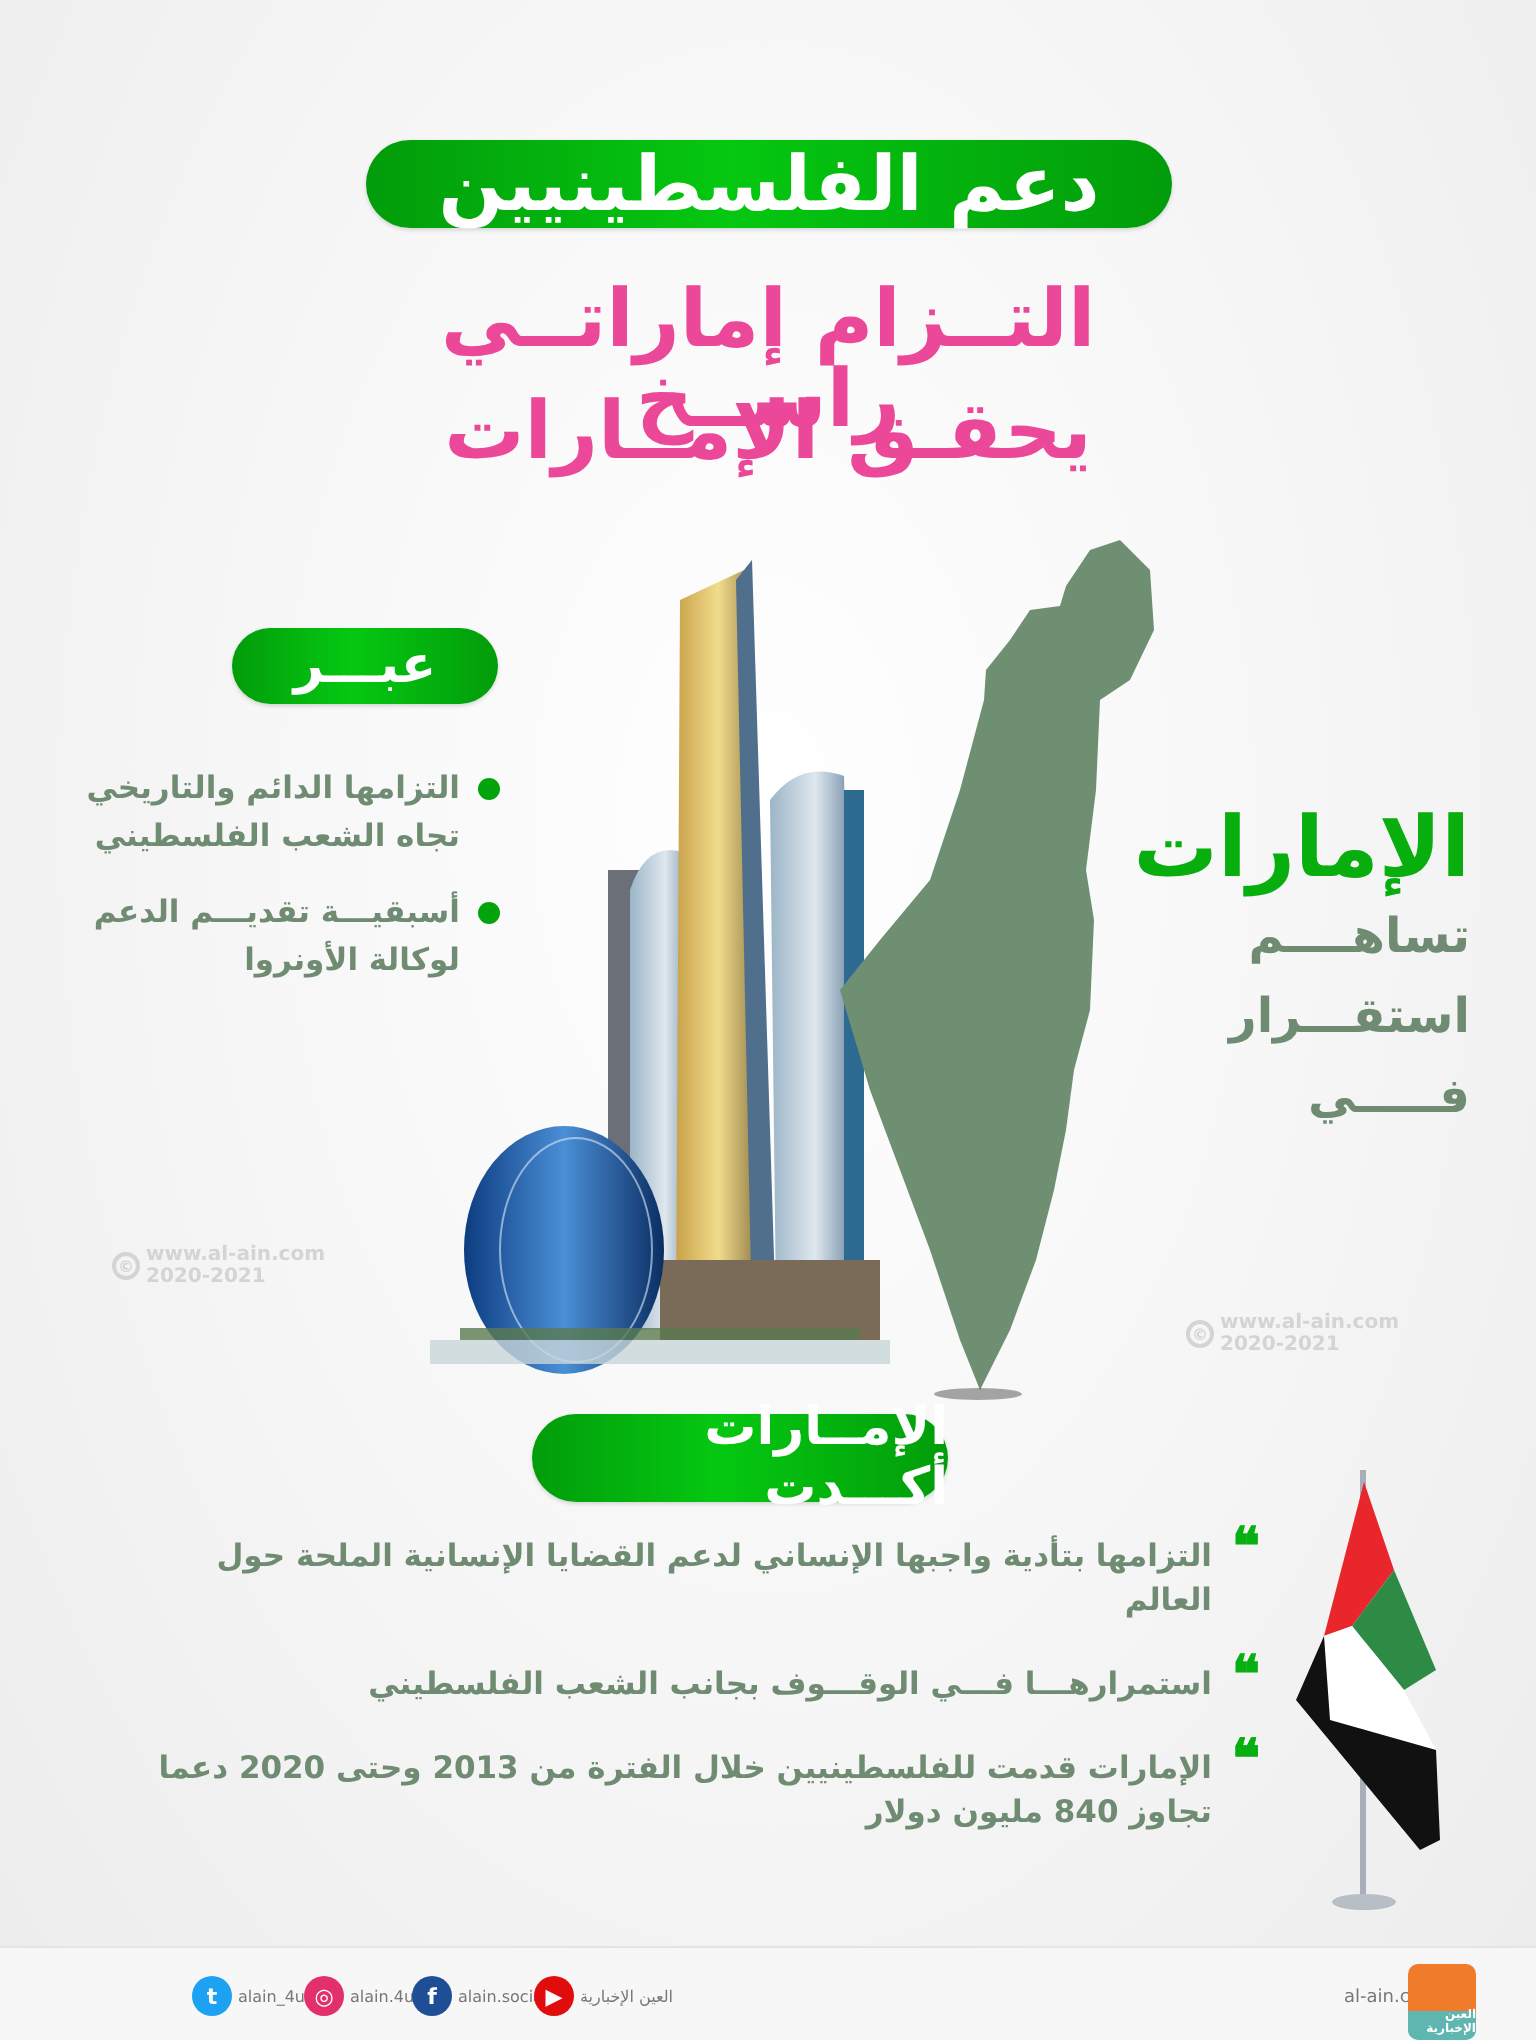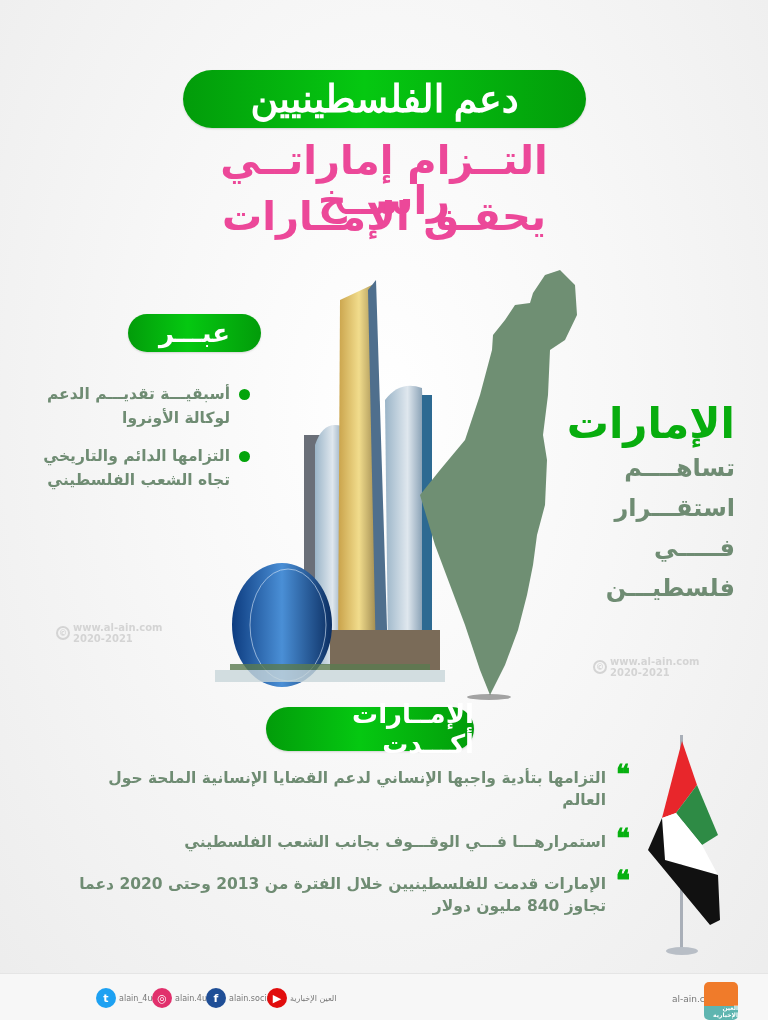--- a/index.html
+++ b/index.html
@@ -14,29 +14,29 @@
 
   .pill {
     position: absolute;
     border-radius: 30px;
     background: linear-gradient(90deg, #029c0a 0%, #05c811 45%, #029c0a 100%);
     color: #fff;
     font-weight: bold;
     display: flex; align-items: center; justify-content: center;
     box-shadow: 0 1px 2px rgba(0,0,0,0.15);
   }
-  .title-pill { left: 183px; top: 70px; width: 403px; height: 58px; font-size: 38px; font-family: Liberation Serif, serif; }
+  .title-pill { left: 183px; top: 70px; width: 403px; height: 44px; font-size: 38px; }
   .sub-title {
     position: absolute; left: 150px; width: 468px; text-align: center;
     color: #ec4899; font-weight: bold; font-size: 40px; line-height: 1;
   }
   .sub1 { top: 140px; }
   .sub2 { top: 196px; }
 
-  .via-pill { left: 128px; top: 314px; width: 133px; height: 38px; font-size: 26px; }
+  .via-pill { left: 116px; top: 314px; width: 133px; height: 38px; font-size: 26px; }
 
   .bullets { position: absolute; left: 30px; top: 382px; width: 222px; }
   .bullet {
     position: relative; padding-right: 22px; margin-bottom: 14px;
     color: #6f8c73; font-weight: bold; font-size: 15.5px; line-height: 24px; text-align: right;
   }
   .bullet .dot {
     position: absolute; right: 2px; top: 7px; width: 11px; height: 11px;
     border-radius: 50%; background: #03a40b;
   }
@@ -96,25 +96,25 @@
 </div>
 <div class="sub-title sub1">التــزام إماراتــي راســخ</div>
 <div class="sub-title sub2">يحقـق الإمــارات</div>
 
 <div class="pill via-pill">
   <span>عبـــر</span>
 </div>
 <div class="bullets">
   <div class="bullet">
     <span class="dot"></span>
-    <span>أسبقيـــة تقديـــم الدعم لوكالة الأونروا</span>
+    <span>التزامها الدائم والتاريخي تجاه الشعب الفلسطيني</span>
   </div>
   <div class="bullet">
     <span class="dot"></span>
-    <span>التزامها الدائم والتاريخي تجاه الشعب الفلسطيني</span>
+    <span>أسبقيـــة تقديـــم الدعم لوكالة الأونروا</span>
   </div>
 </div>
 
 <svg class="abs" style="left:200px; top:280px;" width="250" height="410">
   <defs>
     <linearGradient id="glassA" x1="0" x2="1">
       <stop offset="0" stop-color="#9bb5c8"></stop>
         <stop offset="0.5" stop-color="#dfe7ee"></stop>
         <stop offset="1" stop-color="#5d7e99"></stop>
     </linearGradient>
@@ -145,21 +145,20 @@
 <svg class="abs" style="left:415px; top:265px;" width="170" height="435">
   <path d="M130 10 L145 5 L160 20 L162 50 L150 75 L135 85 L133 130 L128 170 L132 195 L130 240 L122 270 L118 300 L112 330 L103 365 L90 400 L75 430 L65 405 L50 360 L35 320 L20 280 L5 230 L25 205 L50 175 L65 130 L77 85 L78 70 L90 55 L100 40 L115 38 L118 28 Z" fill="#6f8f73"></path>
   <ellipse cx="74" cy="432" rx="22" ry="3" fill="#222" opacity="0.4"></ellipse>
 </svg>
 
 <div class="uae-col">
   <div class="head">الإمارات</div>
   <div class="line">تساهــــم</div>
   <div class="line">استقـــرار</div>
   <div class="line">فـــــي</div>
-  <div class="line">فلسطيـــن</div>
 </div>
 
 <div class="watermark wm1">
   <span class="c">©</span>
   <span><span>www.al-ain.com</span><br><span>2020-2021</span></span>
 </div>
 <div class="watermark wm2">
   <span class="c">©</span>
   <span><span>www.al-ain.com</span><br><span>2020-2021</span></span>
 </div>

